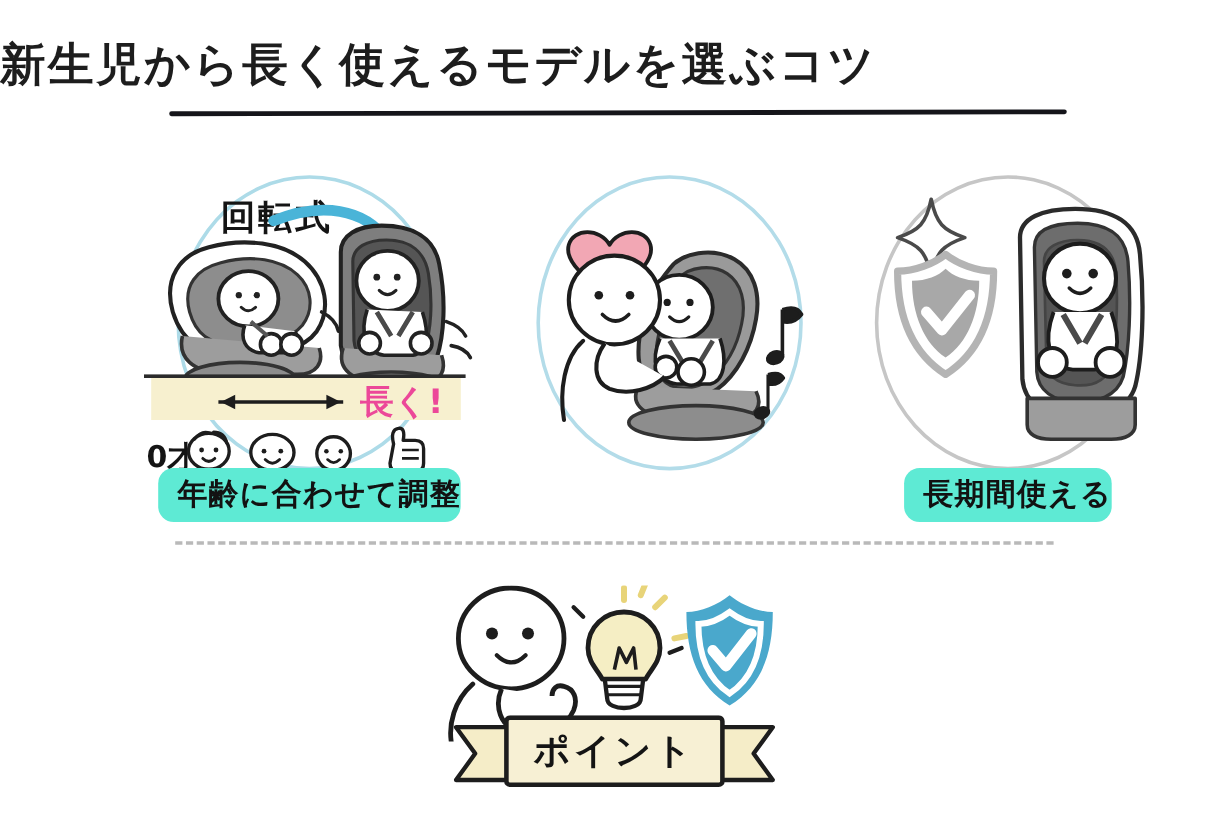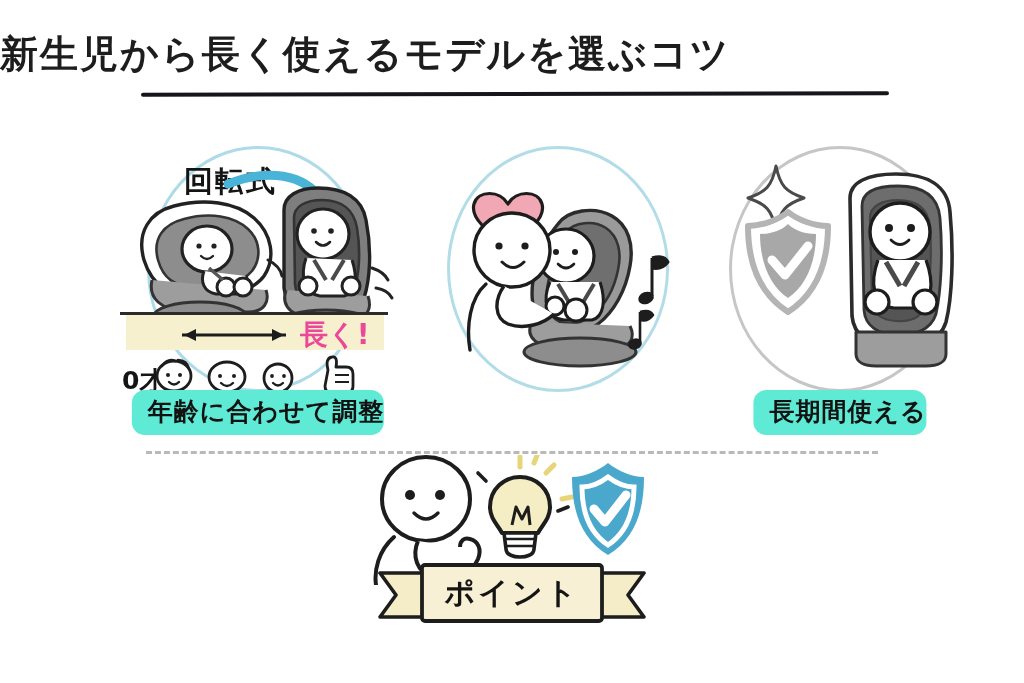--- a/index.html
+++ b/index.html
@@ -77,21 +77,21 @@
 
   .faces{position:absolute;left:44px;top:214px;width:212px;height:40px;}
 
   
   .divider{
     position:absolute;left:146px;top:451px;width:732px;height:0;
     border-top:3px dashed #b9b9b9;
   }
 
   
-  .bottom{position:absolute;left:0;top:455px;width:1001px;height:180px;text-align:center;}
+  .bottom{position:absolute;left:0;top:488px;width:1001px;height:180px;text-align:center;}
   .bottom-art{position:absolute;left:368px;top:0;width:290px;height:130px;}
   .ribbon{position:absolute;left:378px;top:108px;width:268px;height:62px;}
   .ribbon-txt{
     position:absolute;left:0;top:0;width:268px;height:62px;
     display:flex;align-items:center;justify-content:center;
     font-size:30px;font-weight:700;color:#141414;letter-spacing:3px;
     padding-bottom:2px;box-sizing:border-box;
   }
 </style>
 </head>

